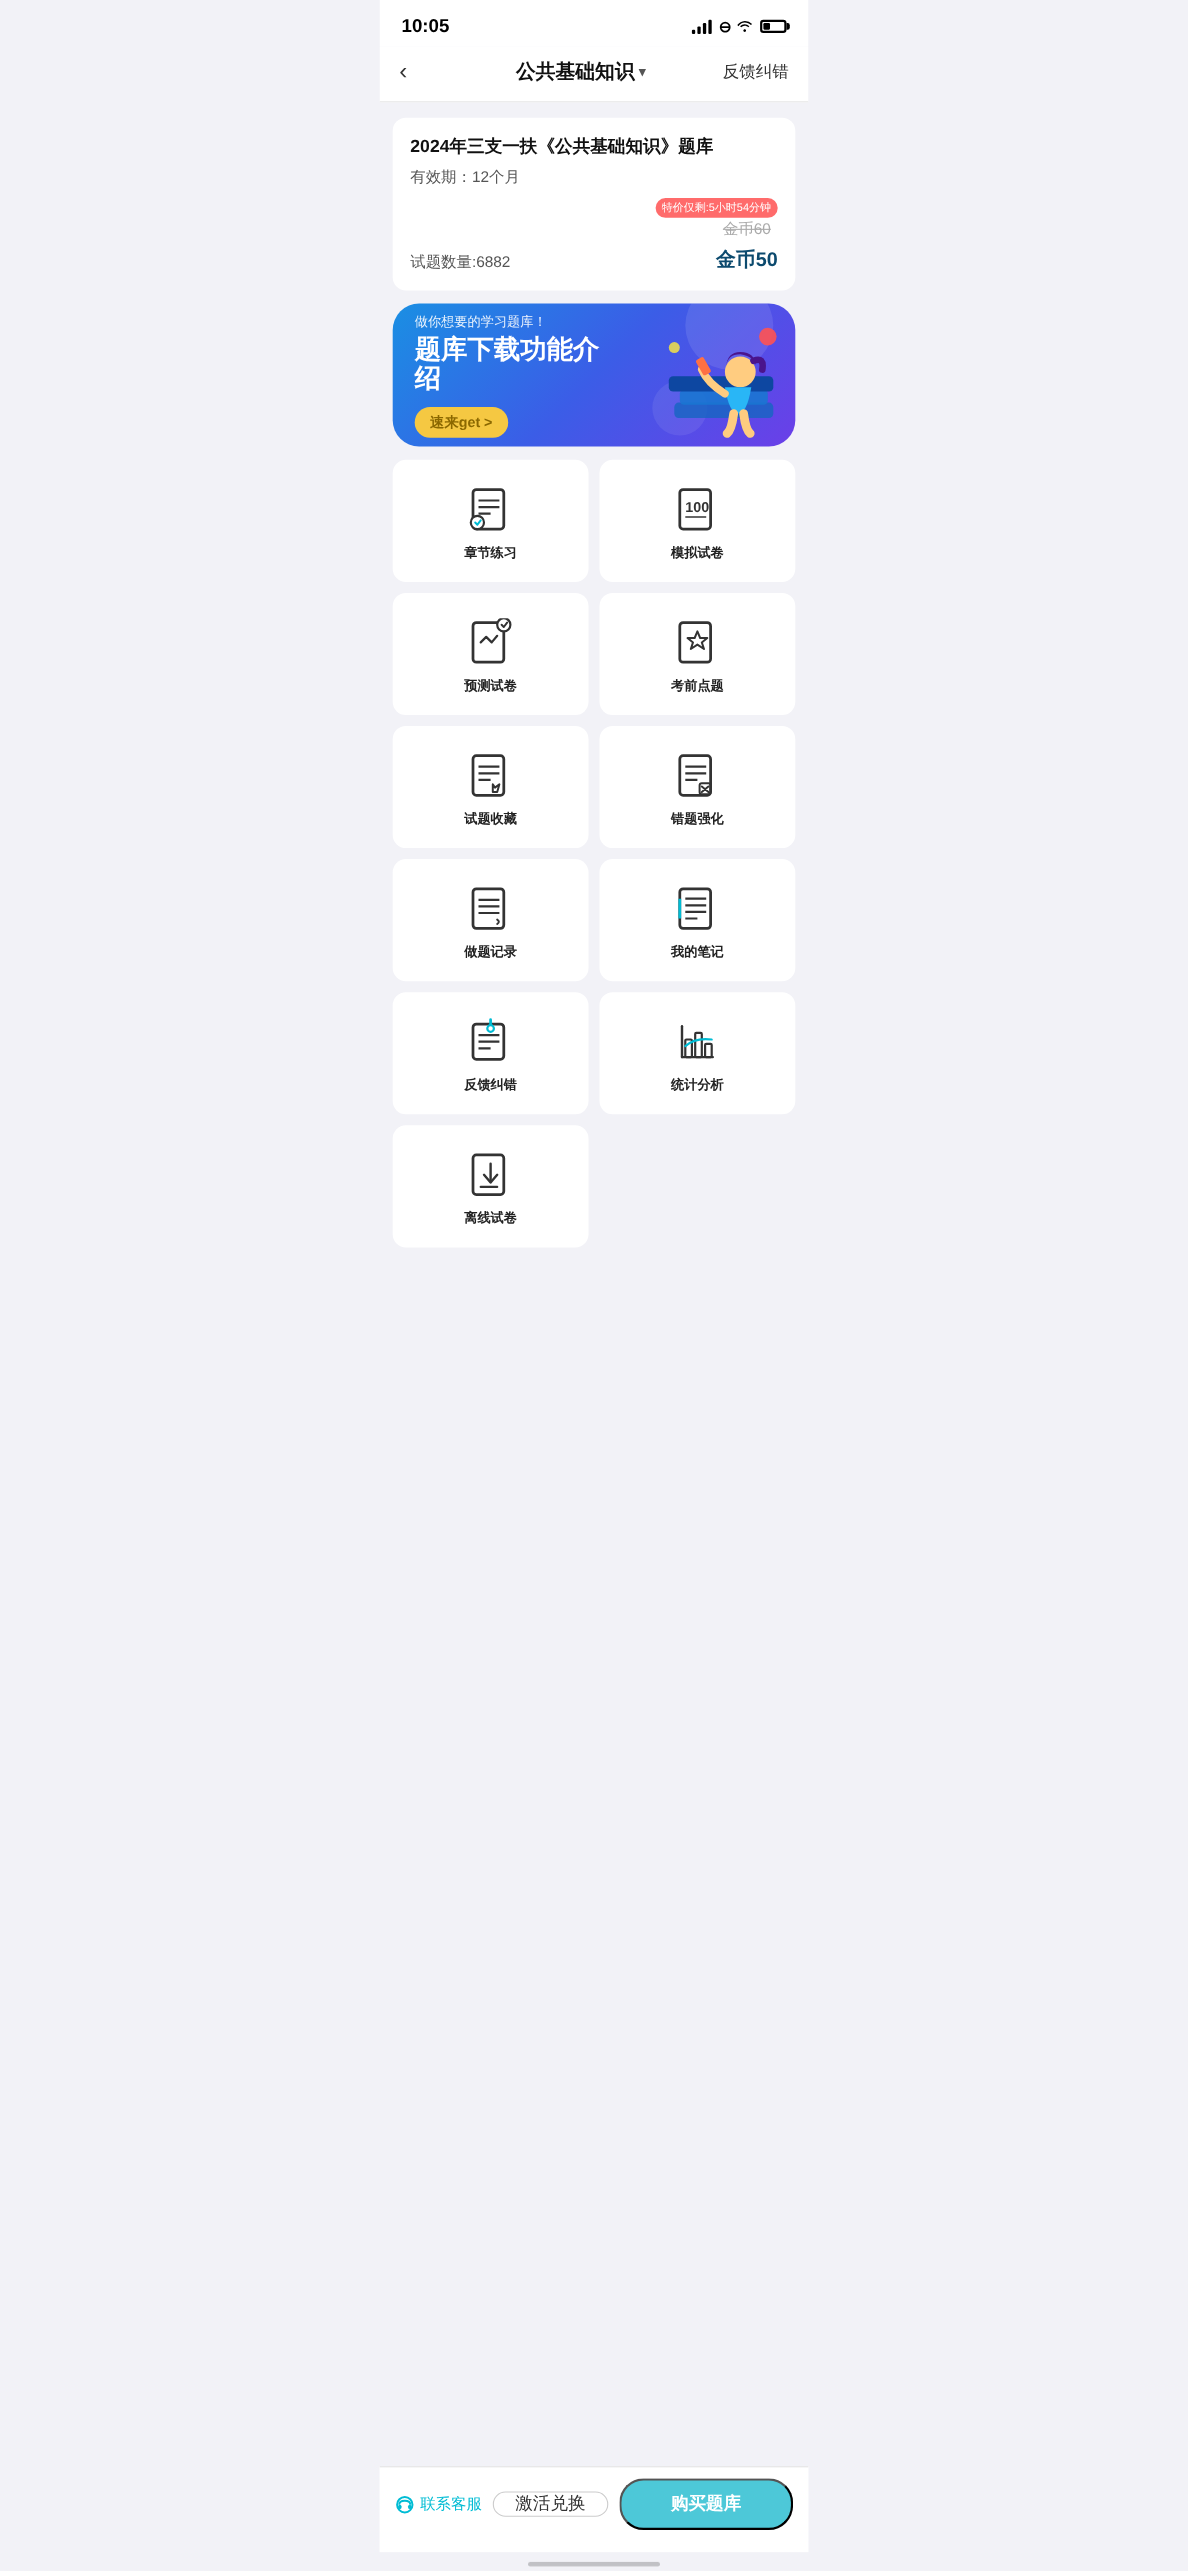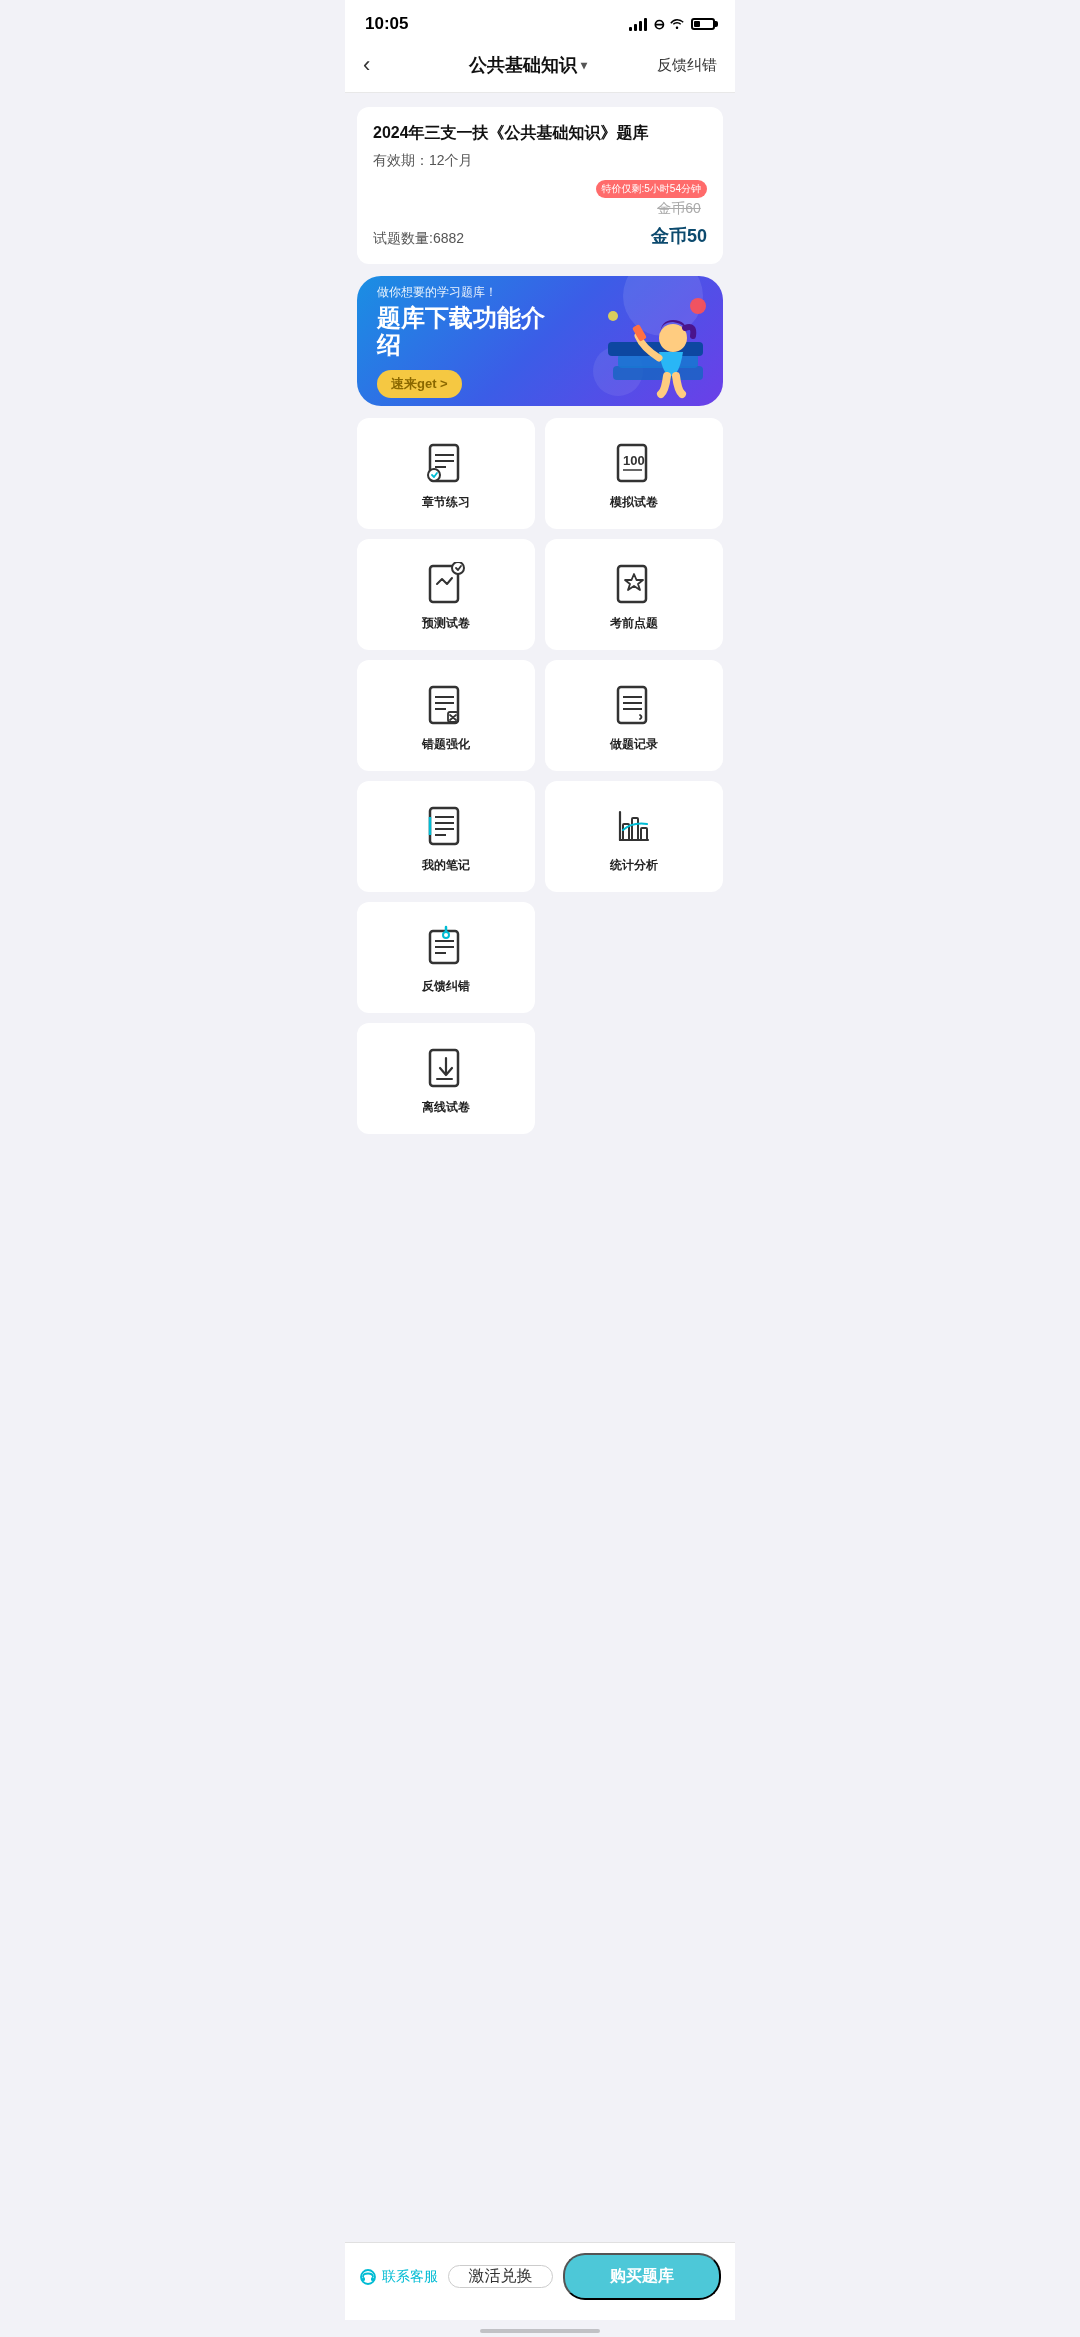--- a/index.html
+++ b/index.html
@@ -454,20 +454,32 @@
     <div class="menu-item">
       <div class="menu-icon">
         <svg viewBox="0 0 44 44" fill="none" xmlns="http://www.w3.org/2000/svg">
           <rect x="6" y="4" width="28" height="36" rx="3" stroke="#333" stroke-width="2.5" fill="none"></rect>
           <path d="M22 12 L24.5 18 L31 18 L26 22 L28 28 L22 24 L16 28 L18 22 L13 18 L19.5 18 Z" stroke="#333" stroke-width="1.8" stroke-linejoin="round" fill="none"></path>
         </svg>
       </div>
       <span class="menu-label">考前点题</span>
     </div>
 
+    <div class="menu-item">
+      <div class="menu-icon">
+        <svg viewBox="0 0 44 44" fill="none" xmlns="http://www.w3.org/2000/svg">
+          <rect x="6" y="4" width="28" height="36" rx="3" stroke="#333" stroke-width="2.5" fill="none"></rect>
+          <line x1="11" y1="14" x2="30" y2="14" stroke="#333" stroke-width="2"></line>
+          <line x1="11" y1="20" x2="30" y2="20" stroke="#333" stroke-width="2"></line>
+          <line x1="11" y1="26" x2="22" y2="26" stroke="#333" stroke-width="2"></line>
+          <path d="M24 30 L26 33 L30 30 L28 37 L24 37 Z" stroke="#333" stroke-width="1.8" stroke-linejoin="round" fill="none"></path>
+        </svg>
+      </div>
+      <span class="menu-label">试题收藏</span>
+    </div>
 
     <div class="menu-item">
       <div class="menu-icon">
         <svg viewBox="0 0 44 44" fill="none" xmlns="http://www.w3.org/2000/svg">
           <rect x="6" y="4" width="28" height="36" rx="3" stroke="#333" stroke-width="2.5" fill="none"></rect>
           <line x1="11" y1="14" x2="30" y2="14" stroke="#333" stroke-width="2"></line>
           <line x1="11" y1="20" x2="30" y2="20" stroke="#333" stroke-width="2"></line>
           <line x1="11" y1="26" x2="22" y2="26" stroke="#333" stroke-width="2"></line>
           <rect x="24" y="29" width="10" height="10" rx="2" stroke="#333" stroke-width="1.8" fill="none"></rect>
           <path d="M26 32 L32 37 M32 32 L26 37" stroke="#333" stroke-width="1.8" stroke-linecap="round"></path>
@@ -500,45 +512,45 @@
 
           <line x1="6" y1="13" x2="6" y2="31" stroke="#00bcd4" stroke-width="2.5"></line>
         </svg>
       </div>
       <span class="menu-label">我的笔记</span>
     </div>
 
     <div class="menu-item">
       <div class="menu-icon">
         <svg viewBox="0 0 44 44" fill="none" xmlns="http://www.w3.org/2000/svg">
+          <rect x="6" y="6" width="28" height="32" rx="3" stroke="#333" stroke-width="2.5" fill="none"></rect>
+          <line x1="11" y1="16" x2="30" y2="16" stroke="#333" stroke-width="2"></line>
+          <line x1="11" y1="22" x2="30" y2="22" stroke="#333" stroke-width="2"></line>
+          <line x1="11" y1="28" x2="22" y2="28" stroke="#333" stroke-width="2"></line>
+
+          <path d="M22 2 L22 10" stroke="#00bcd4" stroke-width="2.5" stroke-linecap="round"></path>
+          <circle cx="22" cy="10" r="3" fill="#fff" stroke="#00bcd4" stroke-width="2"></circle>
+        </svg>
+      </div>
+      <span class="menu-label">反馈纠错</span>
+    </div>
+
+    <div class="menu-item">
+      <div class="menu-icon">
+        <svg viewBox="0 0 44 44" fill="none" xmlns="http://www.w3.org/2000/svg">
           <line x1="8" y1="36" x2="36" y2="36" stroke="#333" stroke-width="2.2" stroke-linecap="round"></line>
           <line x1="8" y1="36" x2="8" y2="8" stroke="#333" stroke-width="2.2" stroke-linecap="round"></line>
           <rect x="11" y="20" width="6" height="16" rx="1" stroke="#333" stroke-width="2" fill="none"></rect>
           <rect x="20" y="14" width="6" height="22" rx="1" stroke="#333" stroke-width="2" fill="none"></rect>
           <rect x="29" y="24" width="6" height="12" rx="1" stroke="#333" stroke-width="2" fill="none"></rect>
 
           <path d="M11 26 Q20 18 35 20" stroke="#00bcd4" stroke-width="2" stroke-linecap="round" fill="none"></path>
         </svg>
       </div>
       <span class="menu-label">统计分析</span>
-    </div>
-
-    <div class="menu-item">
-      <div class="menu-icon">
-        <svg viewBox="0 0 44 44" fill="none" xmlns="http://www.w3.org/2000/svg">
-          <rect x="6" y="6" width="28" height="32" rx="3" stroke="#333" stroke-width="2.5" fill="none"></rect>
-          <line x1="11" y1="16" x2="30" y2="16" stroke="#333" stroke-width="2"></line>
-          <line x1="11" y1="22" x2="30" y2="22" stroke="#333" stroke-width="2"></line>
-          <line x1="11" y1="28" x2="22" y2="28" stroke="#333" stroke-width="2"></line>
-
-          <path d="M22 2 L22 10" stroke="#00bcd4" stroke-width="2.5" stroke-linecap="round"></path>
-          <circle cx="22" cy="10" r="3" fill="#fff" stroke="#00bcd4" stroke-width="2"></circle>
-        </svg>
-      </div>
-      <span class="menu-label">反馈纠错</span>
     </div>
 
     <div class="menu-item menu-item-single">
       <div class="menu-icon">
         <svg viewBox="0 0 44 44" fill="none" xmlns="http://www.w3.org/2000/svg">
           <rect x="6" y="4" width="28" height="36" rx="3" stroke="#333" stroke-width="2.5" fill="none"></rect>
           <path d="M22 12 L22 28" stroke="#333" stroke-width="2.2" stroke-linecap="round"></path>
           <path d="M16 22 L22 29 L28 22" stroke="#333" stroke-width="2.2" stroke-linecap="round" stroke-linejoin="round"></path>
           <line x1="13" y1="33" x2="28" y2="33" stroke="#333" stroke-width="2" stroke-linecap="round"></line>
         </svg>

